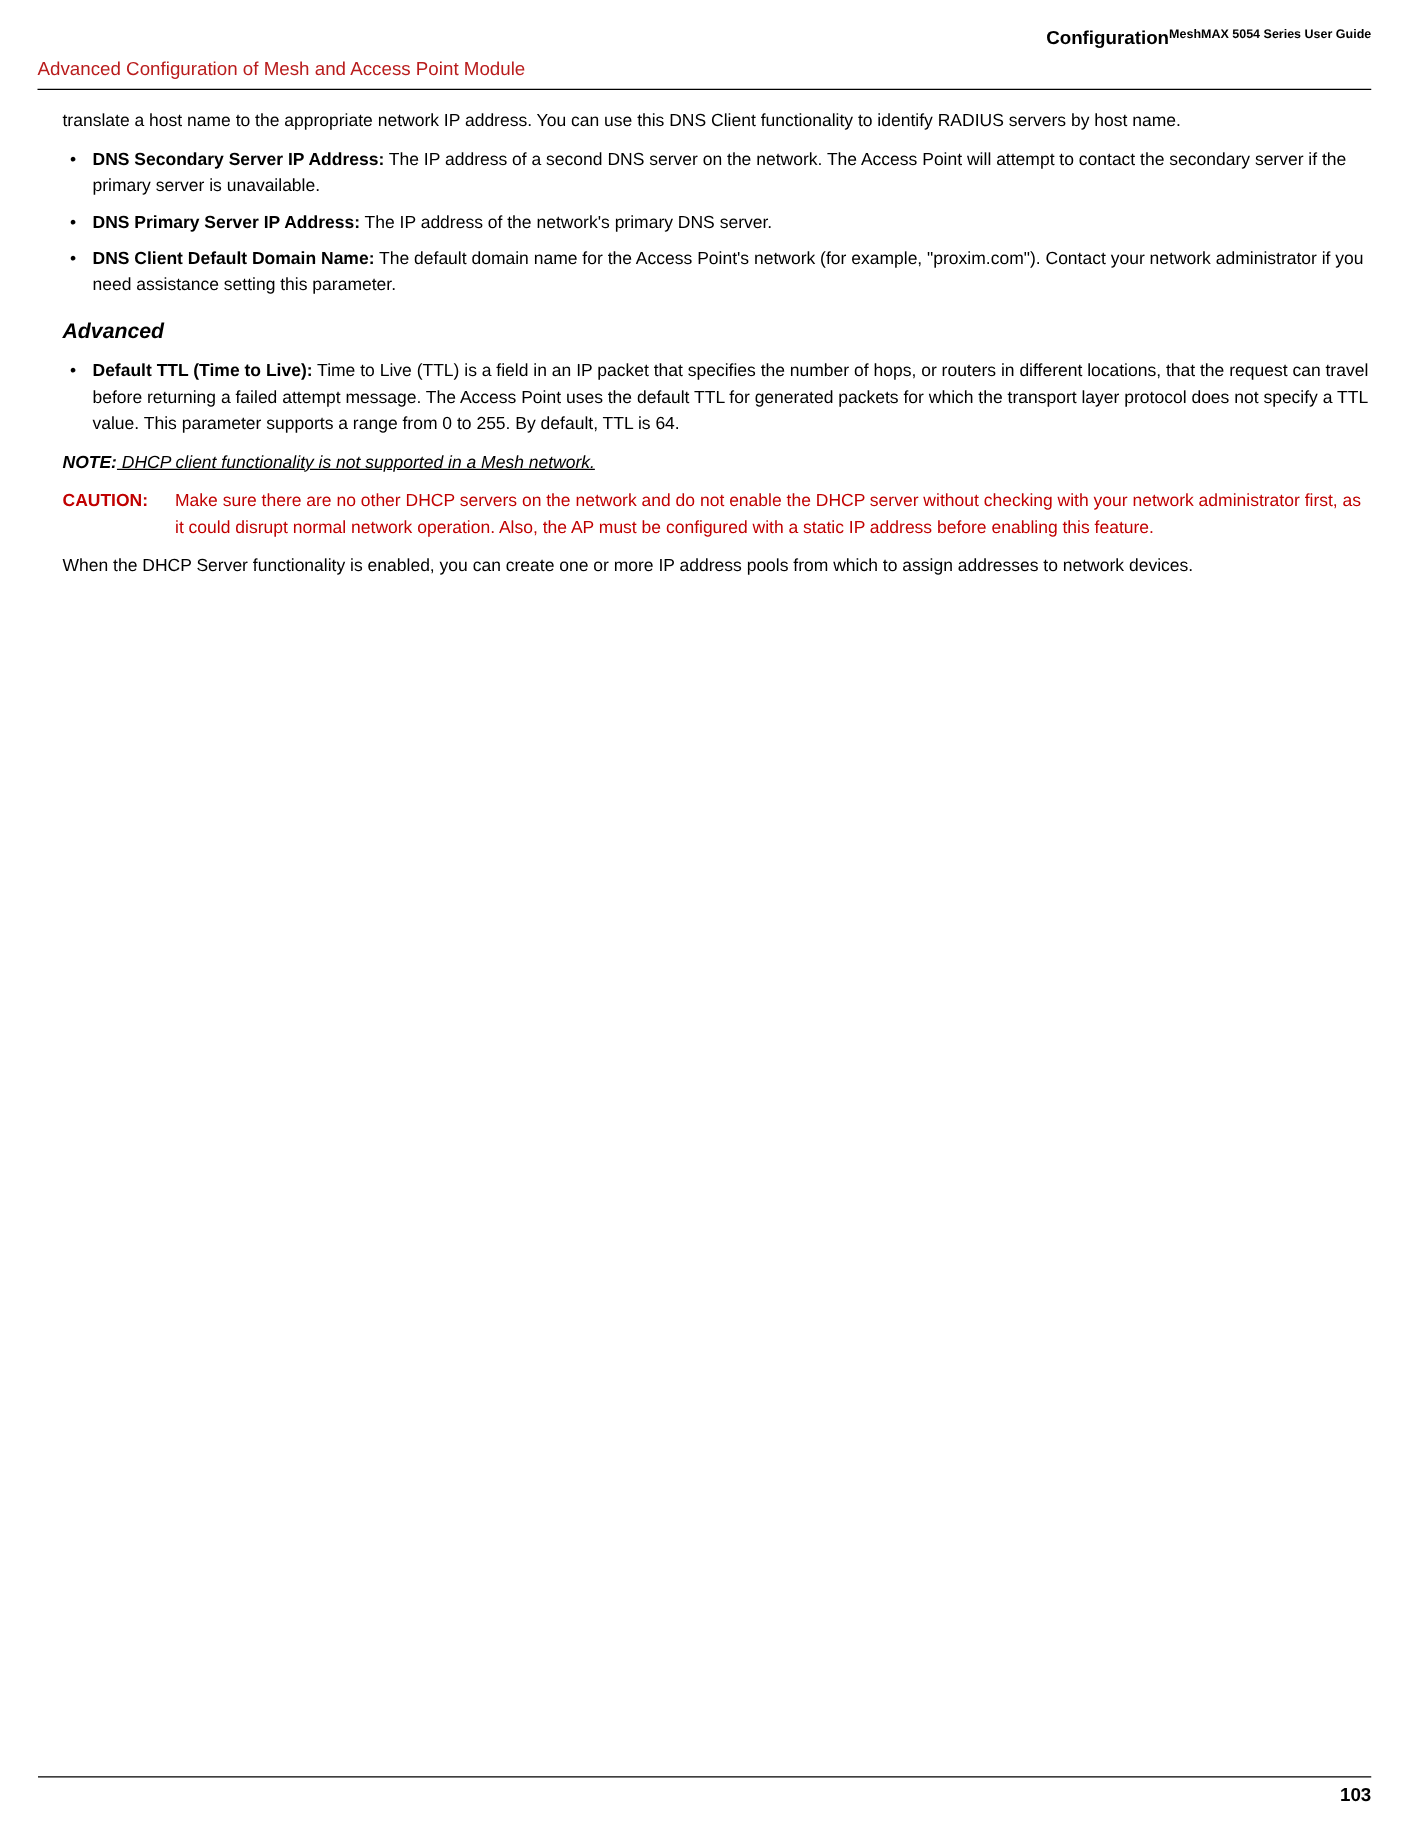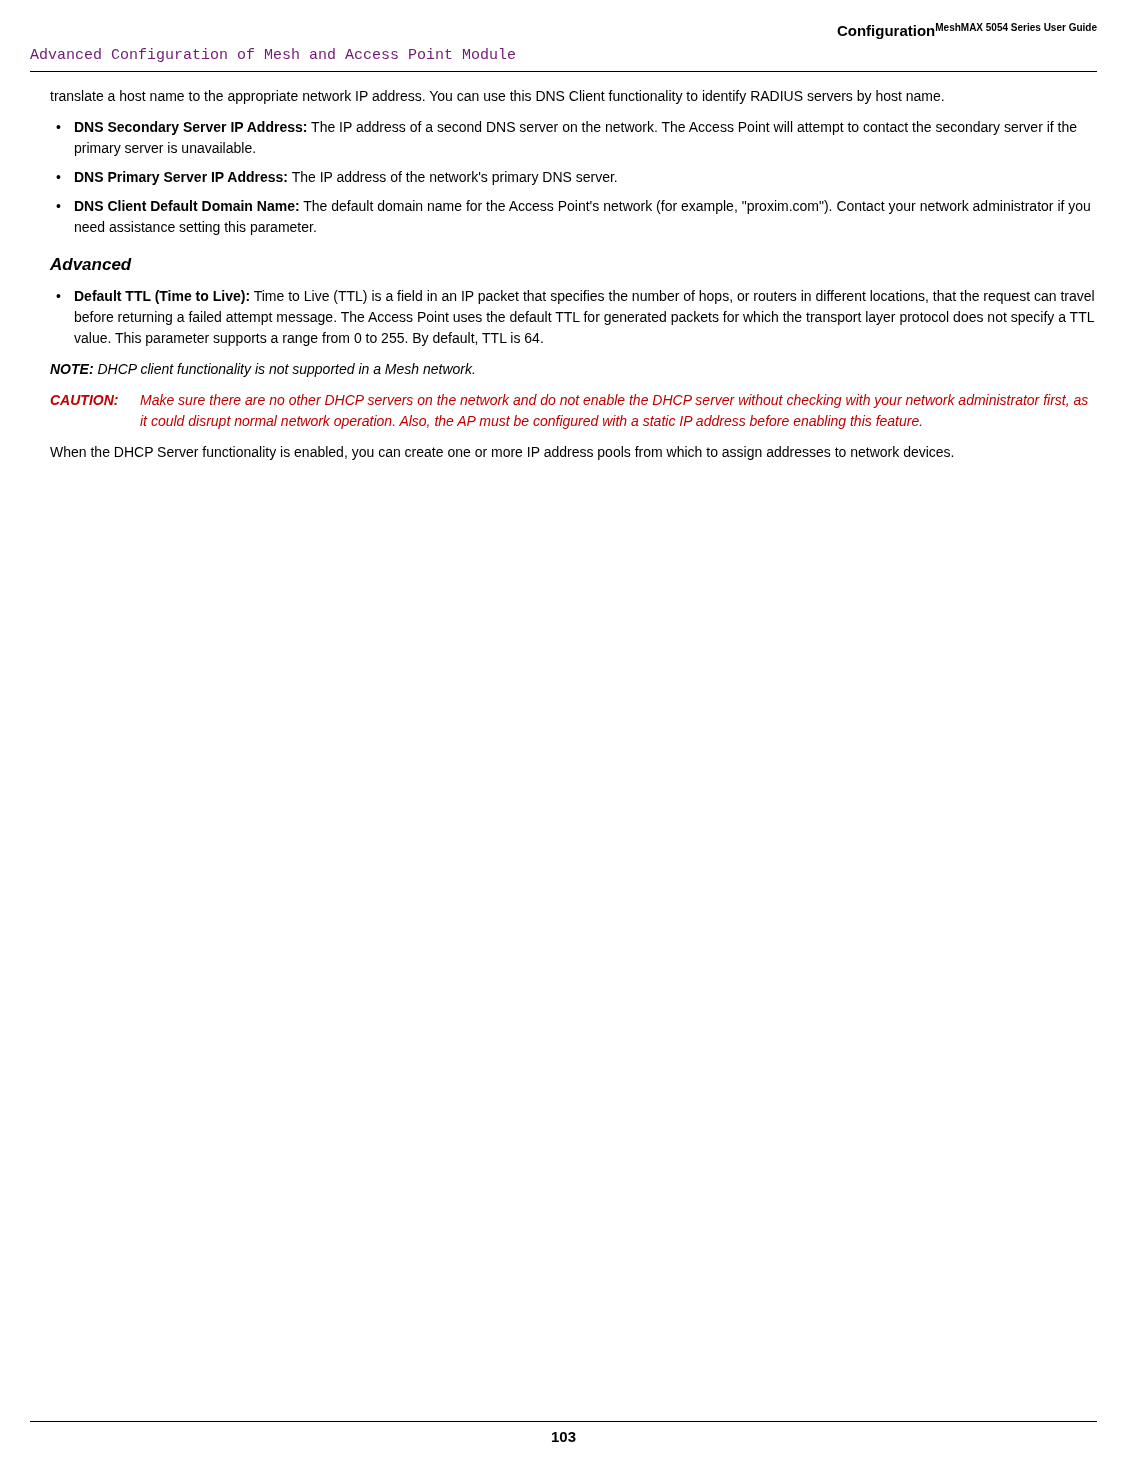--- a/index.html
+++ b/index.html
@@ -25,23 +25,22 @@
     .header-left {
       font-size: 15px;
       font-weight: bold;
     }
     .header-right {
       font-size: 10px;
       font-weight: bold;
     }
     .header-sub {
       font-size: 15px;
-      color: #701a75;
+      color: #b91c1c;
       margin-bottom: 4px;
-      font-family: Liberation Mono, monospace;
     }
     .header-rule {
       border: none;
       border-top: 1px solid #000;
       margin-bottom: 14px;
     }
     .content {
       padding-left: 20px;
     }
     .para {
@@ -82,24 +81,24 @@
     }
     .note {
       margin-bottom: 10px;
     }
     .note-label {
       font-style: italic;
       font-weight: bold;
     }
     .note-text {
       font-style: italic;
+      text-decoration: underline;
     }
     .caution {
       color: #c00000;
-      font-style: italic;
       margin-bottom: 10px;
       display: flex;
     }
     .caution-label {
       font-weight: bold;
       min-width: 90px;
       flex-shrink: 0;
     }
     .caution-text {
       flex: 1;
@@ -109,21 +108,21 @@
       bottom: 20px;
       left: 30px;
       right: 30px;
     }
     .footer-rule {
       border: none;
       border-top: 1px solid #000;
       margin-bottom: 4px;
     }
     .page-number {
-      text-align: center;
+      text-align: right;
       font-weight: bold;
       font-size: 15px;
     }
   </style>
 </head>
 <body>
 
 <div class="header-row">
   <div class="header-left">Configuration</div>
   <div class="header-right">MeshMAX 5054 Series User Guide</div>

